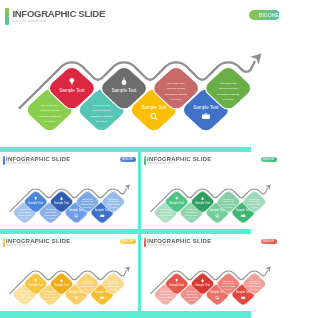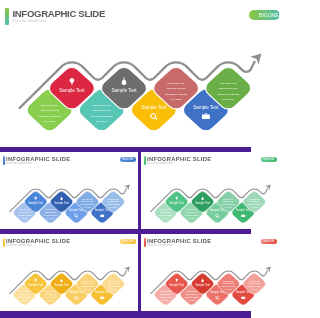--- a/index.html
+++ b/index.html
@@ -1,17 +1,17 @@
 <!DOCTYPE html>
 <html><head>
 <meta charset="utf-8">
 <style>
   html,body{margin:0;padding:0;background:#ffffff;}
   body{width:281px;height:318px;font-family:"Liberation Sans",sans-serif;overflow:hidden;}
-  .page{position:relative;width:251px;height:318px;background:#4c1d95;}
+  .page{position:relative;width:251px;height:318px;background:#5eead4;}
   .slide{position:absolute;background:#fff;overflow:hidden;}
   .main{left:0;top:0;width:279px;height:147px;}
   .thumb{width:138px;height:77px;}
   .t1{left:0;top:152px;}
   .t2{left:141px;top:152px;}
   .t3{left:0;top:234px;}
   .t4{left:141px;top:234px;}
   svg{display:block;}
   svg text{font-family:"Liberation Sans",sans-serif;}
   .hdr{position:absolute;}

